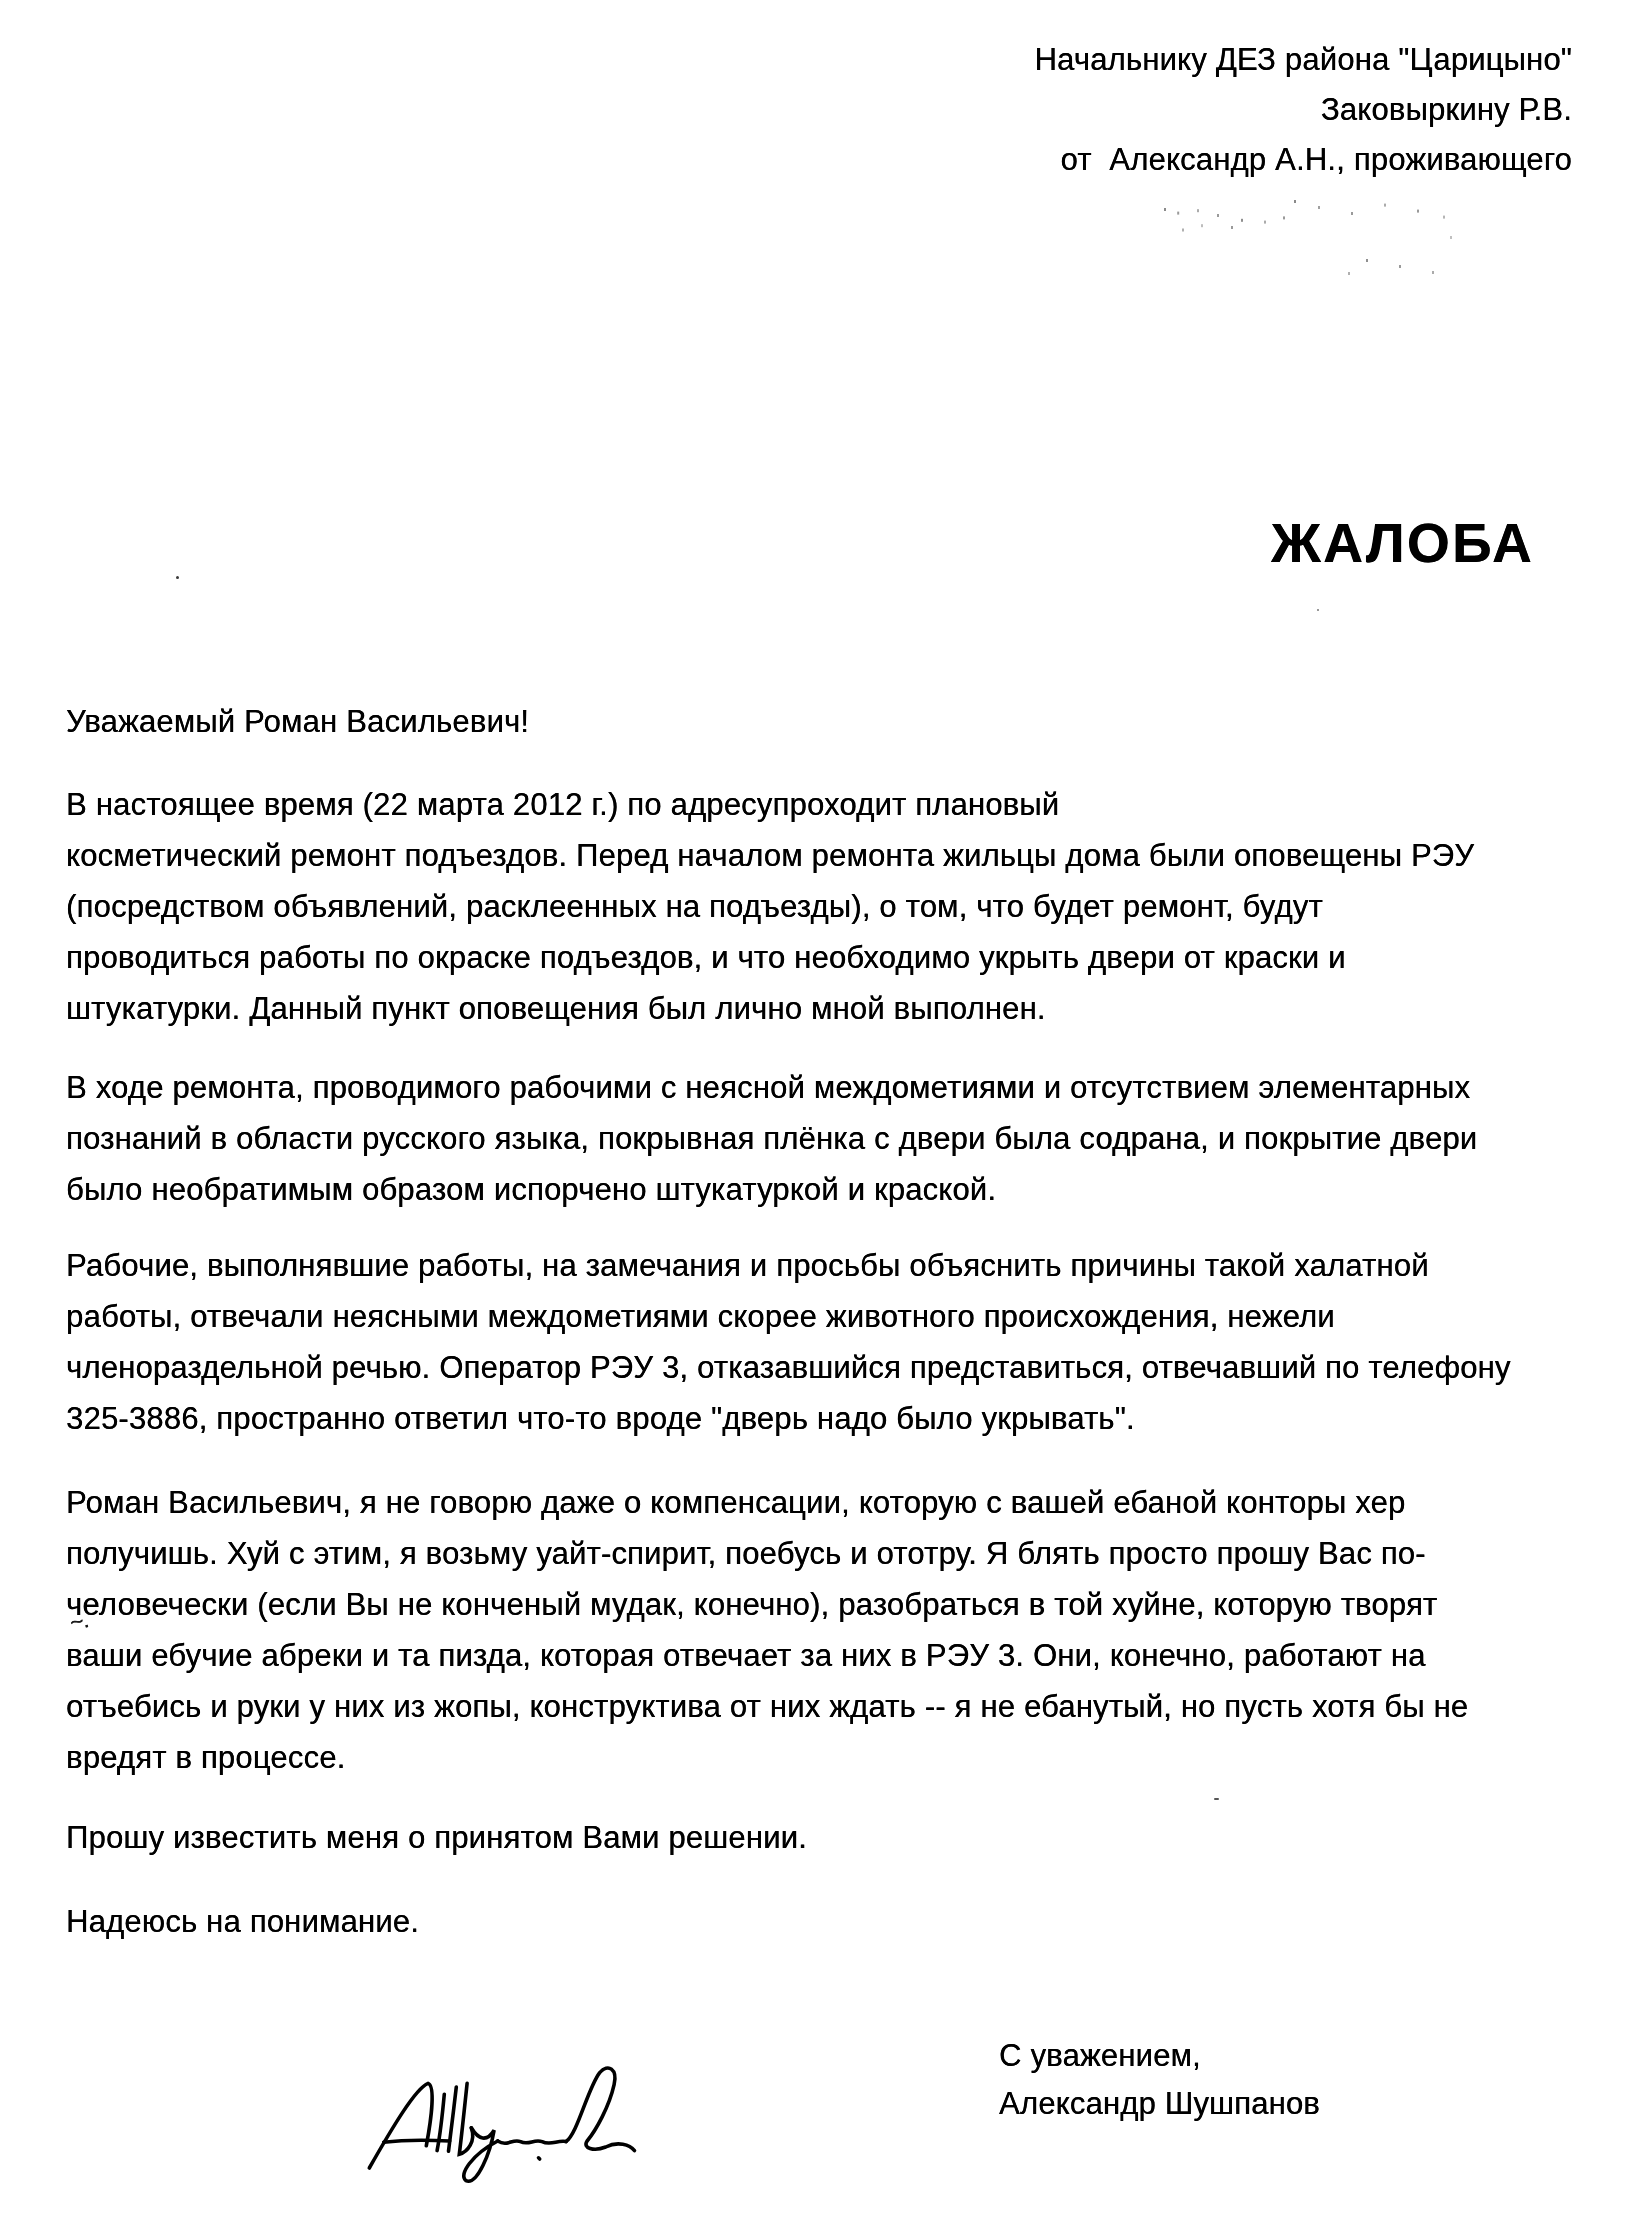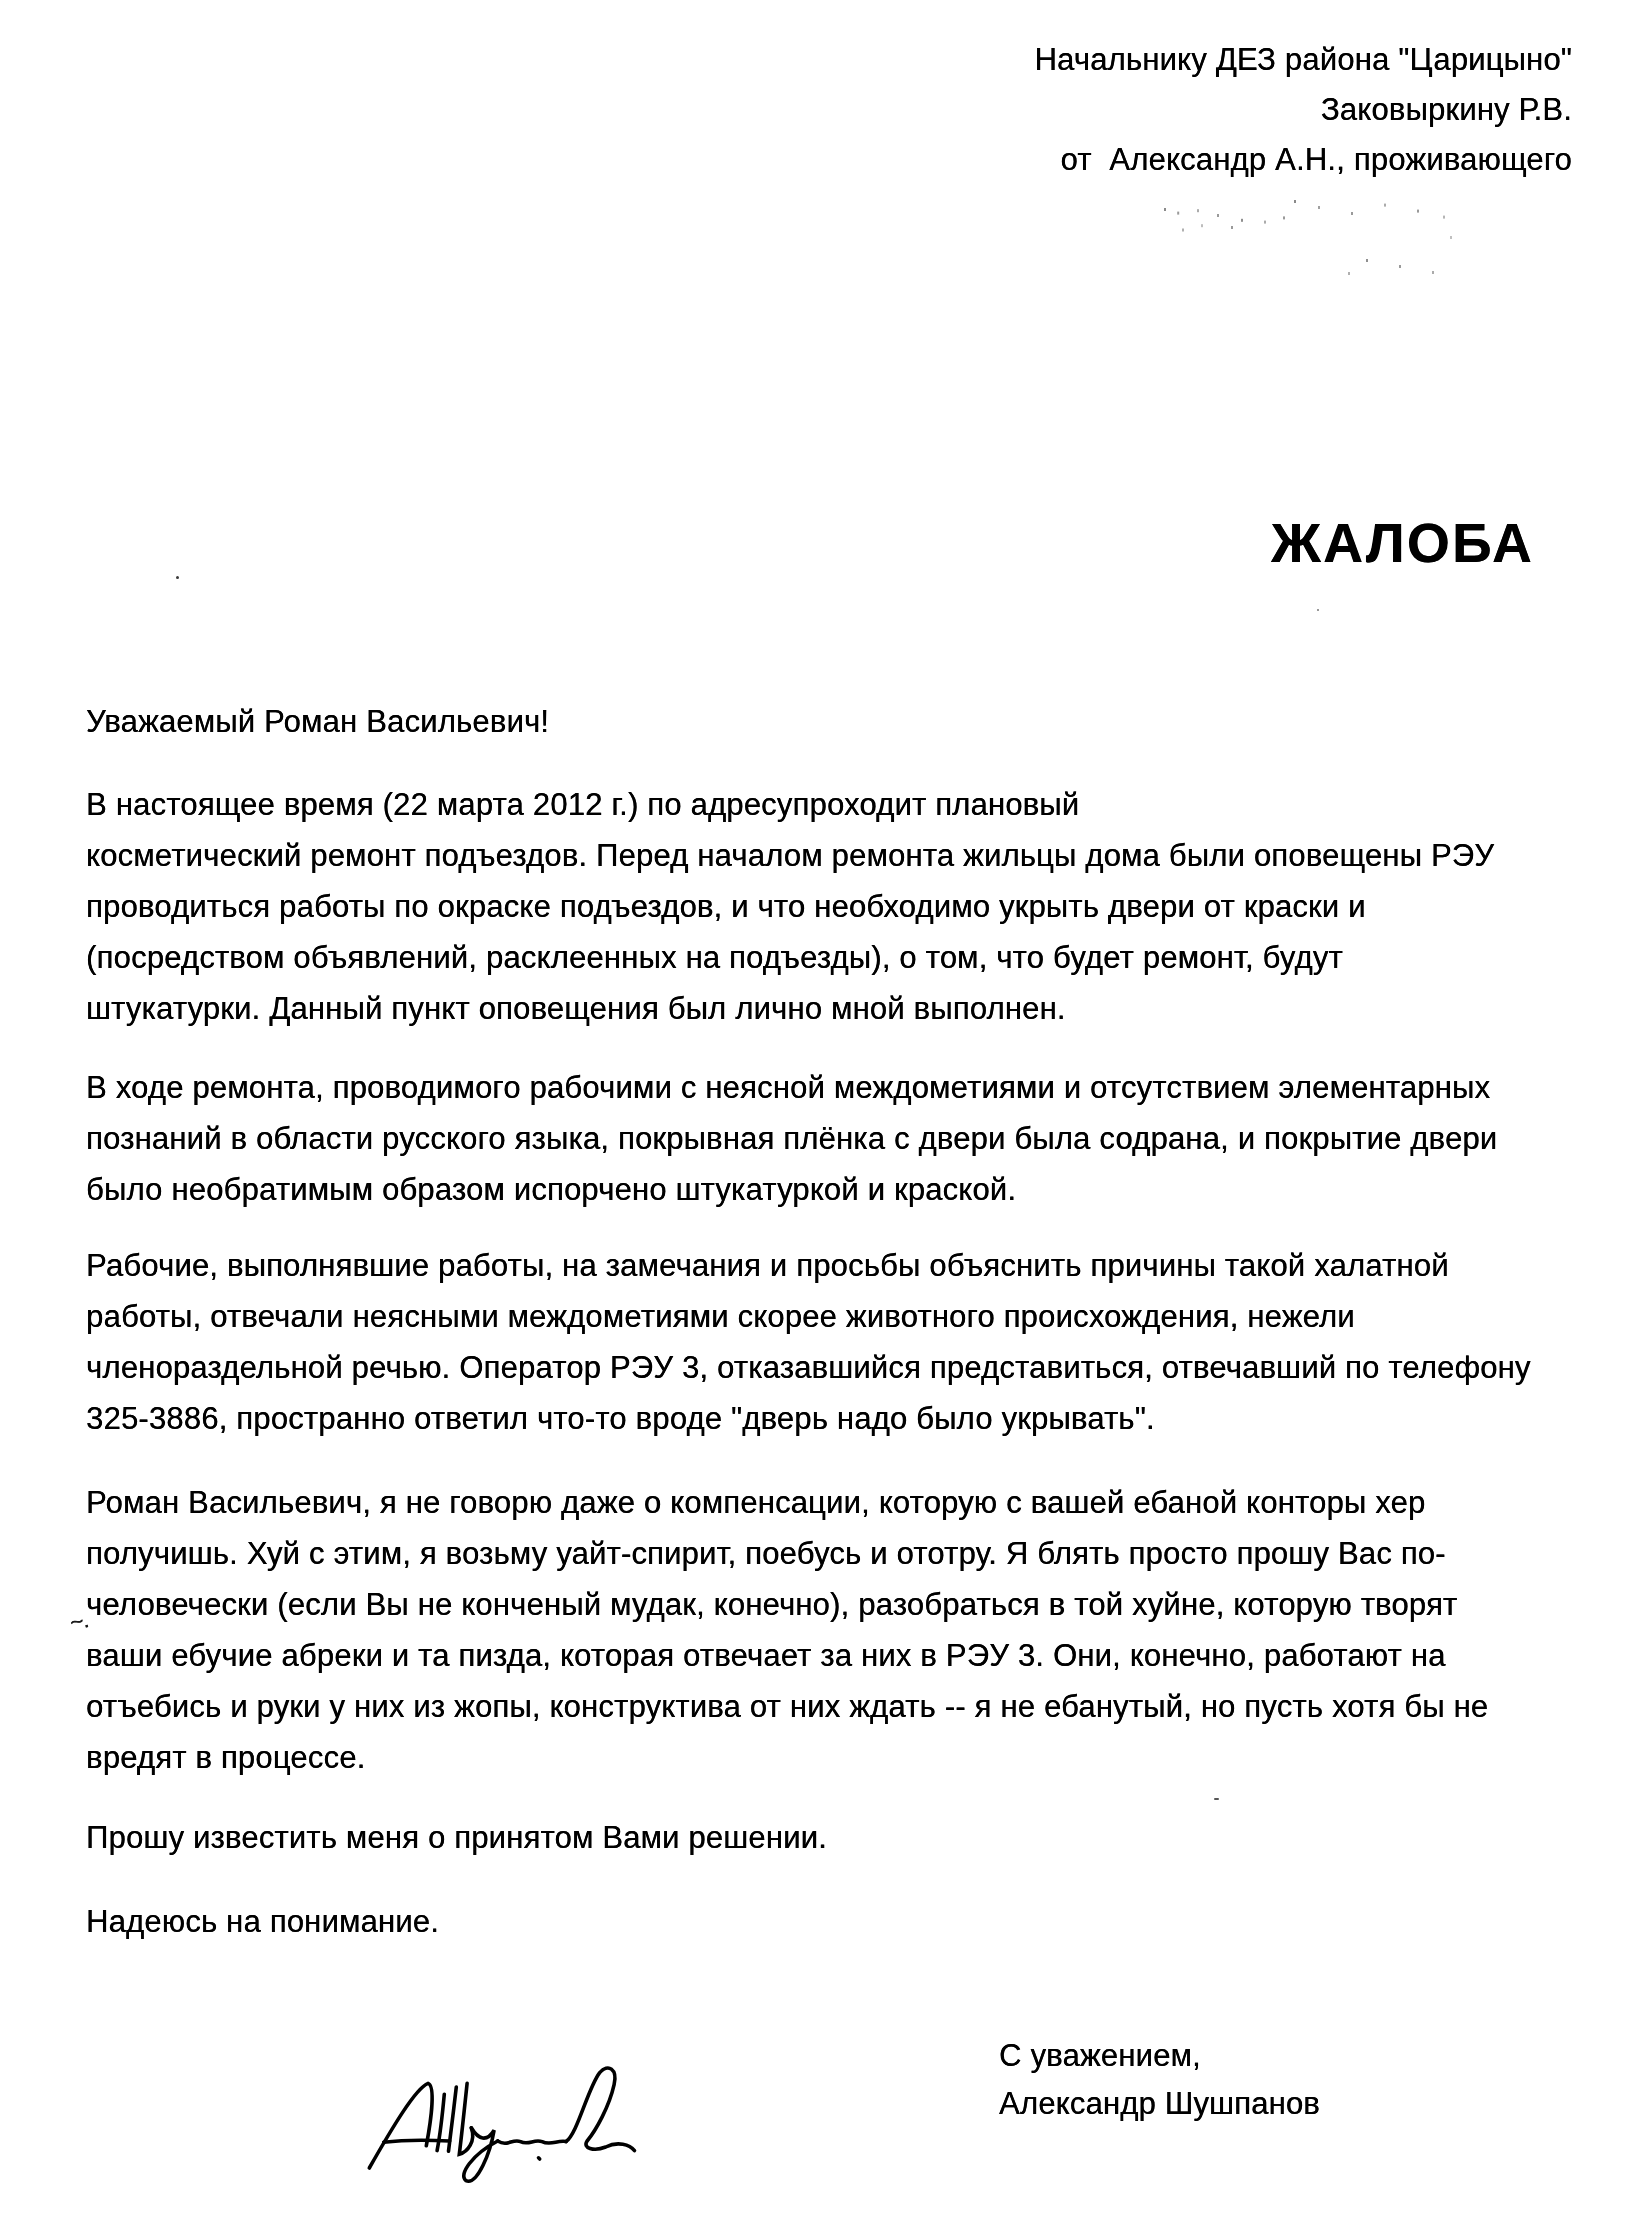--- a/index.html
+++ b/index.html
@@ -32,21 +32,21 @@
   .speck{position:absolute;background:#3a3a3a;border-radius:50%;}
   .d1{left:176px;top:576px;width:3px;height:3px;}
   .d2{left:1214px;top:1798px;width:5.4px;height:2.4px;border-radius:1.2px;background:#555;}
   .d3{left:1317px;top:609px;width:2.4px;height:2.4px;background:#777;}
 
   .title{
     position:absolute;top:499px;left:66px;width:1456px;margin:12px;
     text-align:right;font-size:55px;font-weight:700;letter-spacing:2.4px;
   }
 
-  .bodyline, .para{position:absolute;left:66px;width:1512px;margin-left:20px;}
+  .bodyline, .para{position:absolute;left:66px;width:1512px;}
   .para .l{font-size:31px;line-height:51px;letter-spacing:0.2px;white-space:nowrap;}
   .bodyline{font-size:31px;line-height:51px;letter-spacing:0.2px;white-space:nowrap;}
   .l.split{display:flex;white-space:nowrap;}
 
   .greeting{top:696px;}
   .p1{top:779px;}
   .p2{top:1062px;}
   .p3{top:1240px;}
   .p4{top:1477px;}
   .p5{top:1812px;}
@@ -84,22 +84,22 @@
   <h1 class="title">ЖАЛОБА</h1>
 
   <div class="bodyline greeting">Уважаемый Роман Васильевич!</div>
 
   <div class="para p1">
     <div class="l split">
       <span>В настоящее время (22 марта 2012 г.) по адресу</span>
       <span>проходит плановый</span>
     </div>
     <div class="l">косметический ремонт подъездов. Перед началом ремонта жильцы дома были оповещены РЭУ</div>
+    <div class="l">(посредством объявлений, расклеенных на подъезды), о том, что будет ремонт, будут</div>
     <div class="l">проводиться работы по окраске подъездов, и что необходимо укрыть двери от краски и</div>
-    <div class="l">(посредством объявлений, расклеенных на подъезды), о том, что будет ремонт, будут</div>
     <div class="l">штукатурки. Данный пункт оповещения был лично мной выполнен.</div>
   </div>
 
   <div class="para p2">
     <div class="l">В ходе ремонта, проводимого рабочими с неясной междометиями и отсутствием элементарных</div>
     <div class="l">познаний в области русского языка, покрывная плёнка с двери была содрана, и покрытие двери</div>
     <div class="l">было необратимым образом испорчено штукатуркой и краской.</div>
   </div>
 
   <div class="para p3">

